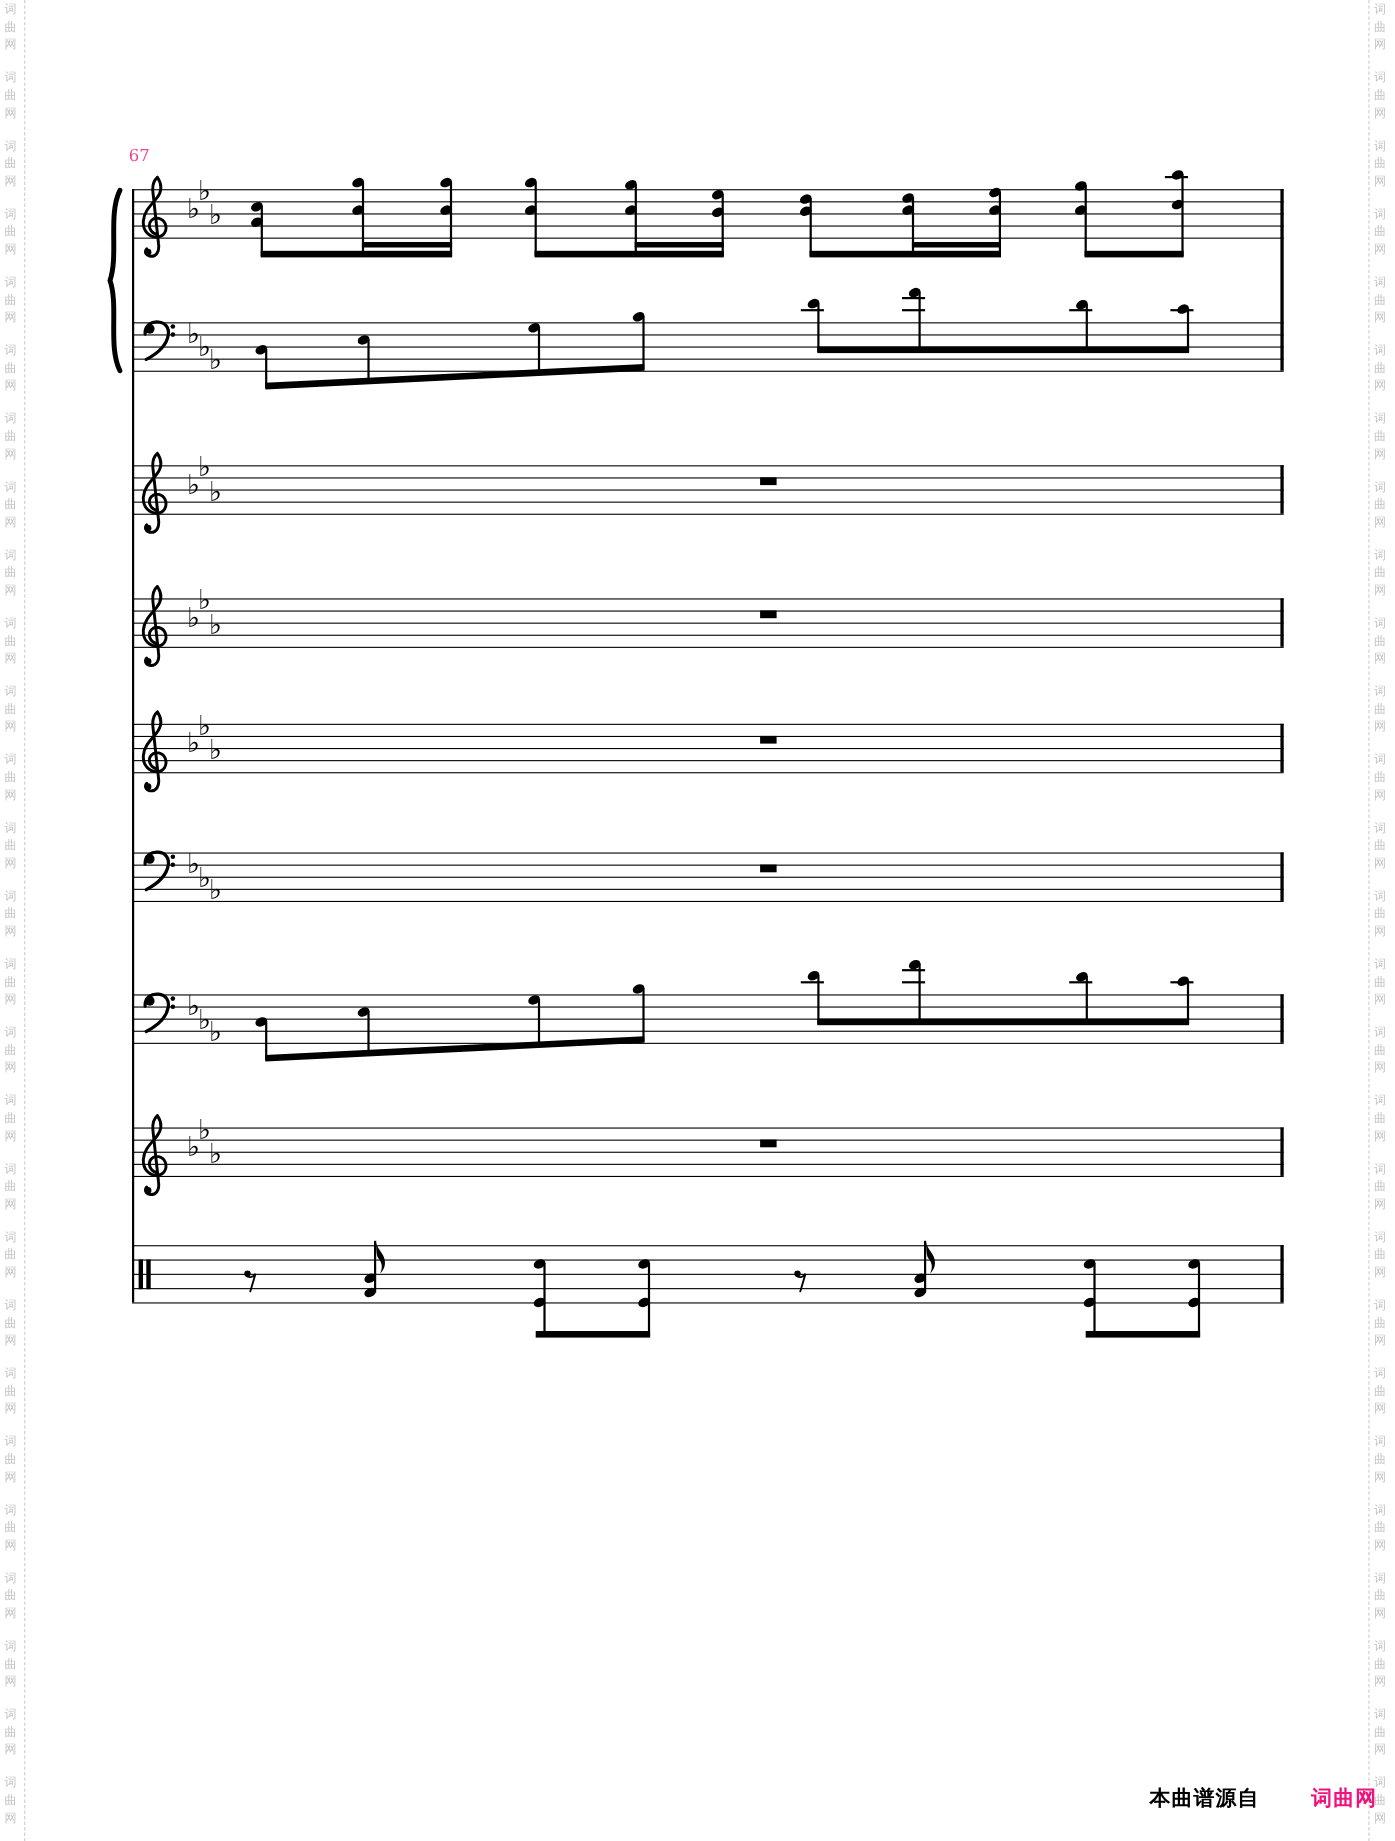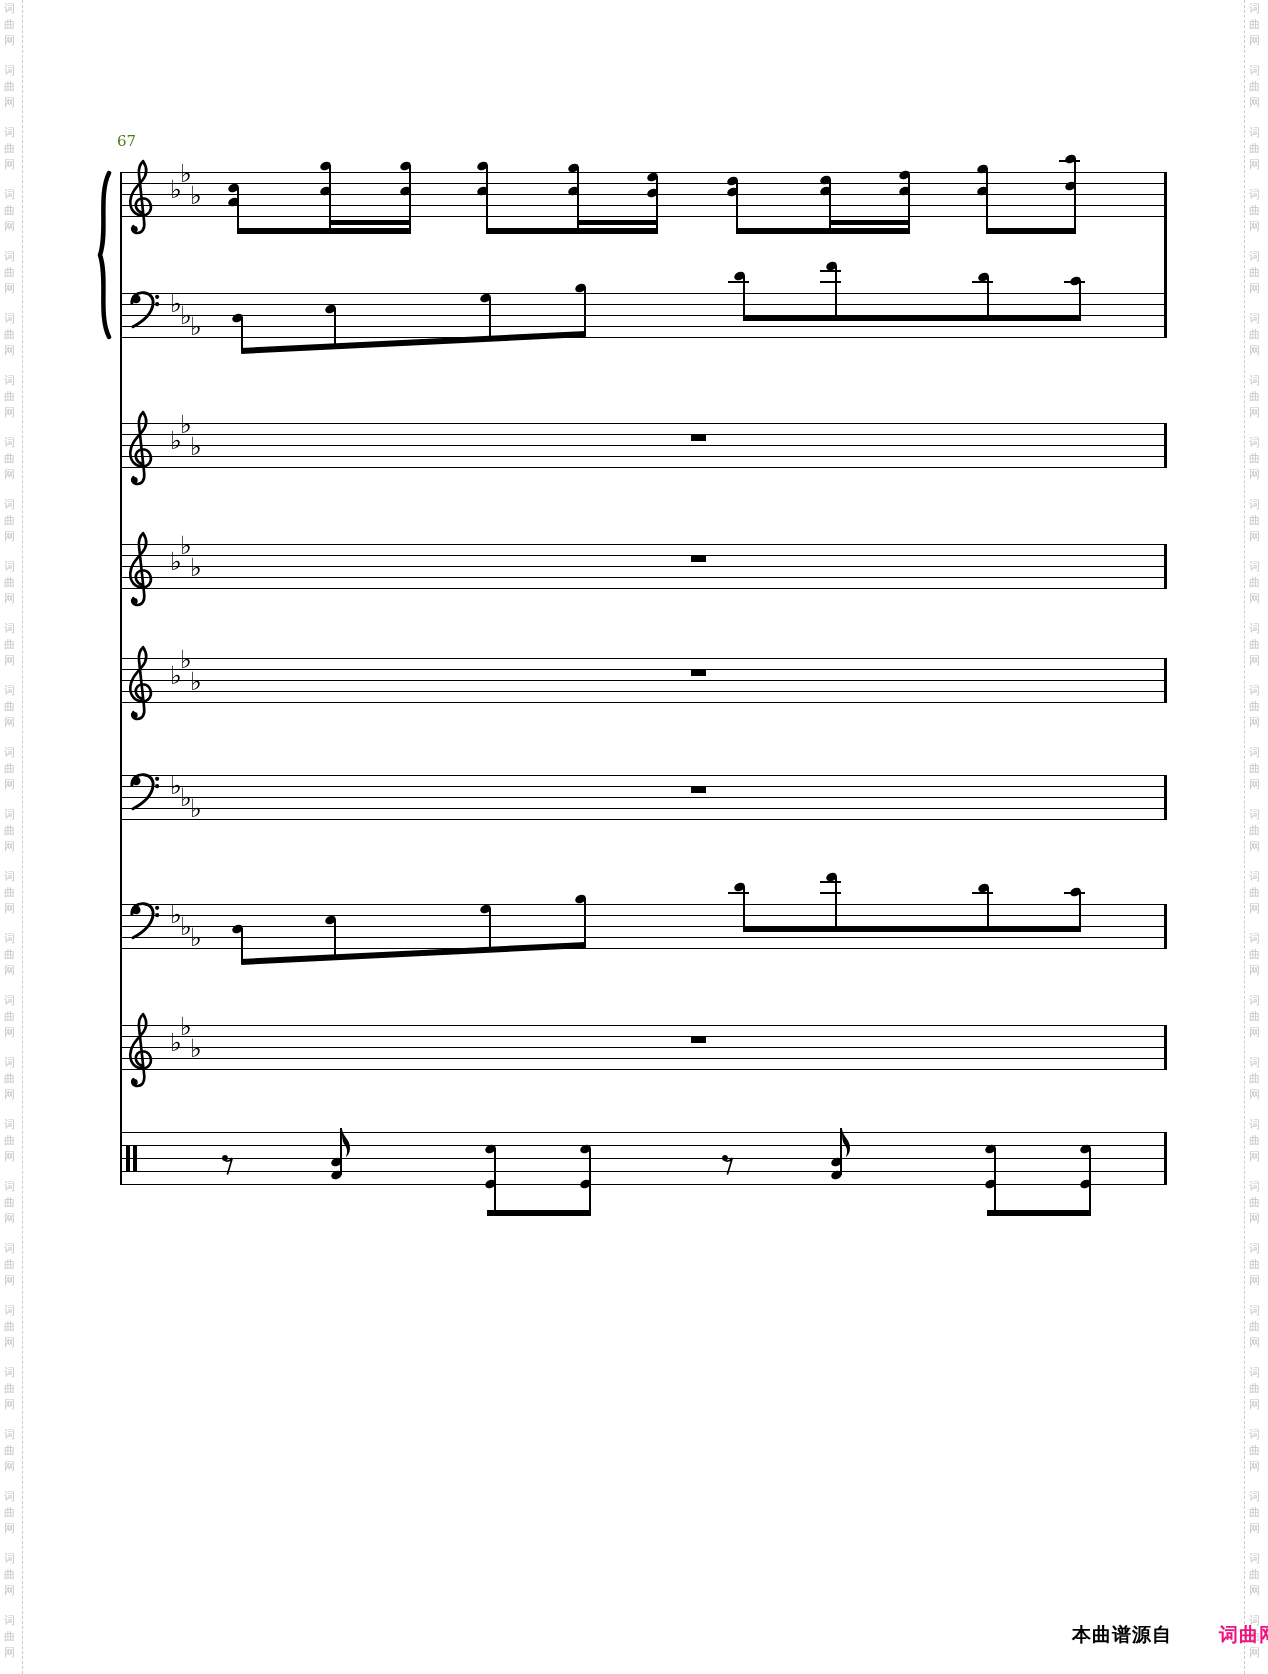--- a/index.html
+++ b/index.html
@@ -11,21 +11,21 @@
   .nh{position:absolute;width:11px;height:8px;background:#000;border-radius:55% 45% 55% 45%;
       transform:rotate(-18deg);}
   .stem{position:absolute;width:1.6px;background:#000;}
   .beam{position:absolute;background:#000;transform-origin:0 0;}
   .ledger{position:absolute;height:2px;background:#000;}
   .flat{position:absolute;font-size:25px;line-height:1;color:#000;font-family:"DejaVu Sans",sans-serif;}
   .wrest{position:absolute;background:#000;}
   .wm-col{position:absolute;top:0;height:100%;}
   .wm-char{position:absolute;font-size:11px;line-height:1;}
   .dash-rule{position:absolute;top:0;height:100%;width:0;border-left:1px dashed #cccccc;}
-  #measure-number{position:absolute;font-family:"DejaVu Serif",serif;font-size:15px;color:#4d7c0f;}
+  #measure-number{position:absolute;font-family:"DejaVu Serif",serif;font-size:15px;color:#ec4899;}
   #footer{position:absolute;font-weight:700;font-size:19px;letter-spacing:1px;
           font-family:"DejaVu Sans",sans-serif;white-space:nowrap;}
   #footer .site{font-weight:700;}
   svg{position:absolute;overflow:visible;}
 </style>
 </head>
 <body>
 
 <div id="page">
   <div id="wm-layer">
@@ -441,17 +441,17 @@
       <div class="nh" style="left: 579.5px; top: 1180px;"></div>
       <div class="stem" style="left: 589px; top: 1148px; height: 67px;"></div>
       <div class="nh" style="left: 984.5px; top: 1145px;"></div>
       <div class="nh" style="left: 984.5px; top: 1180px;"></div>
       <div class="stem" style="left: 994px; top: 1148px; height: 67px;"></div>
       <div class="nh" style="left: 1079.5px; top: 1145px;"></div>
       <div class="nh" style="left: 1079.5px; top: 1180px;"></div>
       <div class="stem" style="left: 1089px; top: 1148px; height: 67px;"></div>
     </div>
   <div id="measure-number" style="left: 117px; top: 132px;">67</div>
-  <div id="footer" style="left: 1072px; top: 1622px;">
+  <div id="footer" style="left: 1045px; top: 1622px;">
     <span id="footer-src" style="color: rgb(0, 0, 0);">本曲谱源自</span>
     <span id="footer-site" class="site" style="color: rgb(240, 18, 125); position: absolute; left: 147px;">词曲网</span>
   </div>
 </div>
 
 </body></html>

